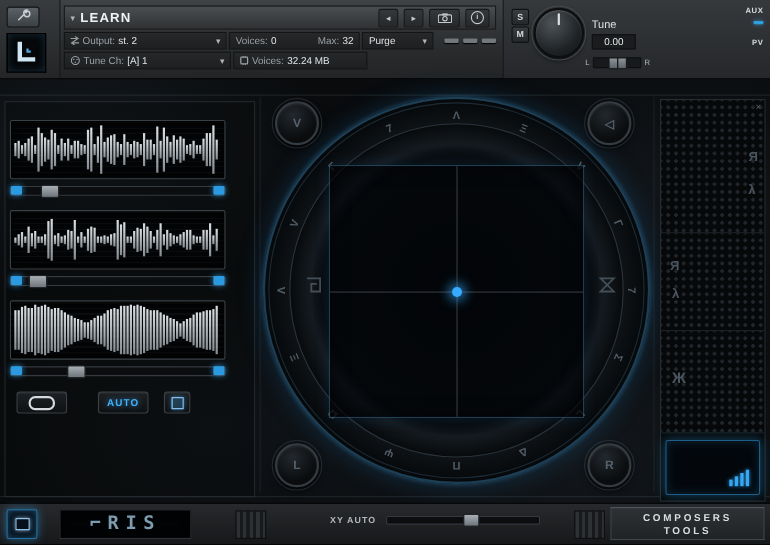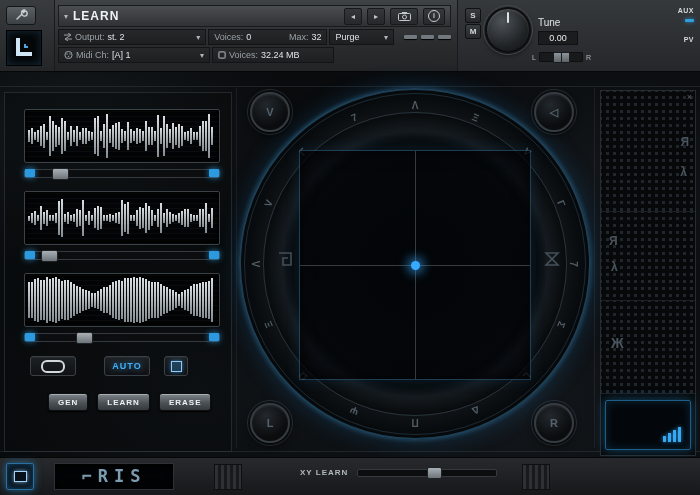--- a/index.html
+++ b/index.html
@@ -62,21 +62,21 @@
       radial-gradient(430px 270px at 74% 86%,rgba(86,108,128,.13),transparent 65%),
       radial-gradient(310px 230px at 28% 82%,rgba(72,94,114,.11),transparent 65%),
       #090b0d;}
   .hline{position:absolute;left:0;right:0;height:1px;background:rgba(100,112,122,.22);}
   .hl-top{top:14px;}.hl-bot{bottom:6px;}
   .vline{position:absolute;top:16px;bottom:10px;width:1px;background:rgba(100,112,122,.16);}
   .vl-l{left:236px;}.vl-r{left:594px;}
 
   
   .left-panel{position:absolute;left:4px;top:20px;width:228px;height:360px;box-sizing:border-box;
-    border:1px solid rgba(80,92,102,.35);background:rgba(8,10,12,.45);padding:16px 0 0 19px;}
+    border:1px solid rgba(80,92,102,.35);background:rgba(8,10,12,.45);padding:16px 0 0 4px;}
   .wave-module{width:196px;margin-bottom:13px;}
   .wave-display{box-sizing:border-box;height:54px;background:#030405;border:1px solid #3a4147;border-radius:2px;
     box-shadow:inset 0 0 9px #000;display:flex;align-items:center;gap:1px;padding:0 3px;overflow:hidden;
     background-image:repeating-linear-gradient(0deg,rgba(255,255,255,.03) 0 1px,transparent 1px 5px);}
   .bar{flex:none;width:2px;background:linear-gradient(#d9dee1,#868d92);}
   .wave-slider{position:relative;height:10px;margin-top:5px;}
   .w-track{position:absolute;left:0;right:0;top:1px;height:7px;background:#0b0d0f;border:1px solid #343a40;border-radius:2px;}
   .cap{position:absolute;top:1px;width:10px;height:8px;background:#2b9ae0;border-radius:1px;box-shadow:0 0 6px rgba(50,165,235,.85);}
   .cap-l{left:1px;}.cap-r{right:1px;}
   .w-handle{position:absolute;top:0;width:15px;height:10px;background:linear-gradient(#a9b0b5,#6d747a);border:1px solid #1f2326;border-radius:2px;}
@@ -236,21 +236,21 @@
       </div>
 
       <div class="hrow">
         <div class="cell c-output">
           <svg width="9" height="8" viewBox="0 0 9 8">
               <circle cx="4.5" cy="4" r="3.6" stroke="#9aa1a6" fill="none"></circle>
               <circle cx="3" cy="3" r="0.7" fill="#9aa1a6"></circle>
               <circle cx="6" cy="3" r="0.7" fill="#9aa1a6"></circle>
               <circle cx="4.5" cy="5.5" r="0.7" fill="#9aa1a6"></circle>
             </svg>
-          <span>Midi Ch:</span>
+          <span>Tune Ch:</span>
           <span class="val">[A] 1</span>
           <span class="sp"></span>
           <span class="caret">▾</span>
         </div>
         <div class="cell c-voices">
           <svg width="8" height="8" viewBox="0 0 8 8">
               <rect x="1" y="1" width="6" height="6" stroke="#9aa1a6" fill="none"></rect>
               <path d="M3 0 V1 M5 0 V1 M3 7 V8 M5 7 V8 M0 3 H1 M0 5 H1 M7 3 H8 M7 5 H8" stroke="#9aa1a6"></path>
             </svg>
           <span>Voices:</span>
@@ -513,25 +513,20 @@
         <div class="btn-dark loop-btn">
           <span class="loop-ic"></span>
         </div>
         <div class="btn-dark auto-btn">AUTO</div>
         <div class="btn-dark pat-btn">
           <span class="pat-ic"></span>
         </div>
       </div>
 
 
-      <div class="gen-row">
-        <div class="metal-btn">GEN</div>
-        <div class="metal-btn">LEARN</div>
-        <div class="metal-btn">ERASE</div>
-      </div>
     </div>
 
     <div class="ring">
       <div>
           <span class="rglyph" style="transform: rotate(0deg) translateY(-158px);">Λ</span>
           <span class="rglyph" style="transform: rotate(22.5deg) translateY(-158px);">Ξ</span>
           <span class="rglyph" style="transform: rotate(45deg) translateY(-158px);">V</span>
           <span class="rglyph" style="transform: rotate(67.5deg) translateY(-158px);">Γ</span>
           <span class="rglyph" style="transform: rotate(90deg) translateY(-158px);">7</span>
           <span class="rglyph" style="transform: rotate(112.5deg) translateY(-158px);">Σ</span>
@@ -592,22 +587,26 @@
     </div>
   </div>
 
   <div class="footer">
     <div class="f-led">
       <span class="f-led-ic"></span>
     </div>
     <div class="f-display"><span>⌐</span><span>RIS</span></div>
     <div class="f-grip fg-a"></div>
     <div class="f-sens">
-      <span class="small-lbl">XY LEARN</span>
+      <span class="small-lbl">XY AUTO</span>
       <span class="h-slider sens-slider">
         <span class="h-track"></span>
         <span class="h-handle" style="left: calc(55% - 7px);"></span>
       </span>
     </div>
     <div class="f-grip fg-b"></div>
+    <div class="f-brand">
+      <span class="brand-line">COMPOSERS</span>
+      <span class="brand-line">TOOLS</span>
+    </div>
   </div>
 
 </div>
 
 </body></html>

